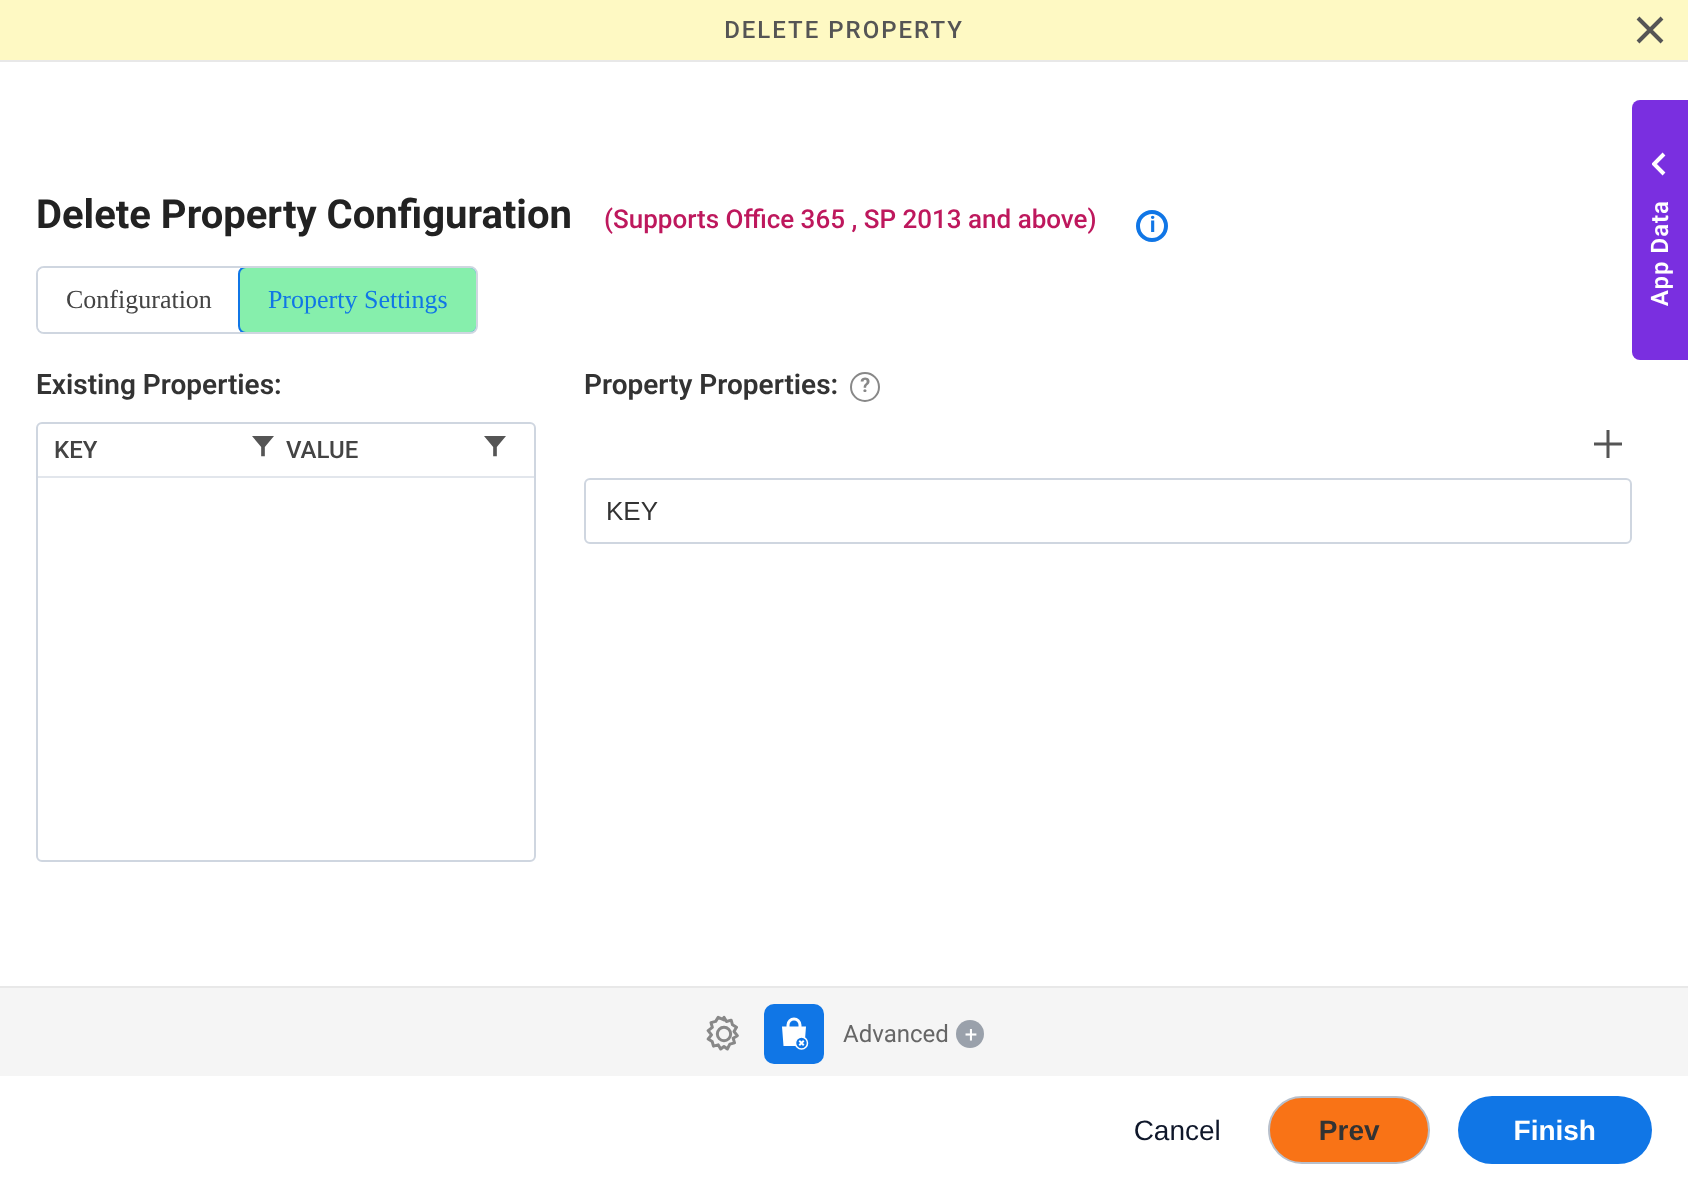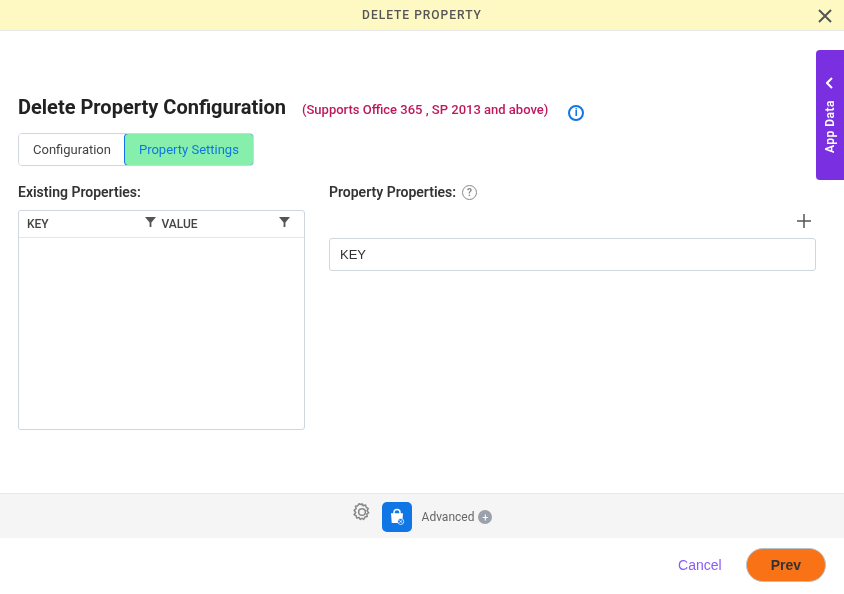--- a/index.html
+++ b/index.html
@@ -72,20 +72,21 @@
     position: relative;
     top: 2px;
   }
   .tabs {
     display: flex;
     border: 1px solid #cfd6e0;
     border-radius: 4px;
     width: fit-content;
     overflow: hidden;
     margin-bottom: 18px;
+    font-family: Liberation Serif, serif;
   }
   .tab {
     padding: 8px 14px;
     font-size: 13px;
     cursor: pointer;
     background: #fff;
     color: #444;
   }
   .tab.active {
     background: #86efac;
@@ -94,21 +95,21 @@
     margin: -1px;
     border-radius: 4px;
     position: relative;
     z-index: 1;
   }
   .two-col {
     display: flex;
     gap: 24px;
   }
   .col-left {
-    width: 287px;
+    width: 250px;
   }
   .col-right {
     flex: 1;
     padding-right: 10px;
   }
   .section-label {
     font-size: 14px;
     font-weight: 600;
     color: #333;
     margin-bottom: 10px;
@@ -201,20 +202,21 @@
     letter-spacing: 0.5px;
   }
   .footer-adv {
     position: absolute;
     left: 0;
     right: 0;
     bottom: 54px;
     background: #f5f5f5;
     padding: 8px 17px;
     display: flex;
+    align-items: center;
     justify-content: center;
     gap: 10px;
     border-top: 1px solid #e8e8e8;
   }
   .gear-icon {
     color: #888;
     cursor: pointer;
     display: inline-flex;
   }
   .bag-icon {
@@ -257,21 +259,21 @@
     display: flex;
     align-items: center;
     justify-content: flex-end;
     gap: 14px;
     background: #fff;
   }
   .btn-text {
     background: none;
     border: none;
     font-size: 14px;
-    color: #8b5cf6;
+    color: #0f172a;
     cursor: pointer;
     padding: 8px 10px;
   }
   .btn-outline {
     background: #f97316;
     border: 1.5px solid #b8c0cc;
     border-radius: 20px;
     font-size: 14px;
     color: #333;
     cursor: pointer;
@@ -379,13 +381,14 @@
   </span>
   <span class="adv-label">
     <span>Advanced</span>
     <span class="plus-circle">+</span>
   </span>
 </div>
 
 <div class="footer-actions">
   <button class="btn-text">Cancel</button>
   <button class="btn-outline">Prev</button>
+  <button class="btn-primary">Finish</button>
 </div>
 
 </body></html>

